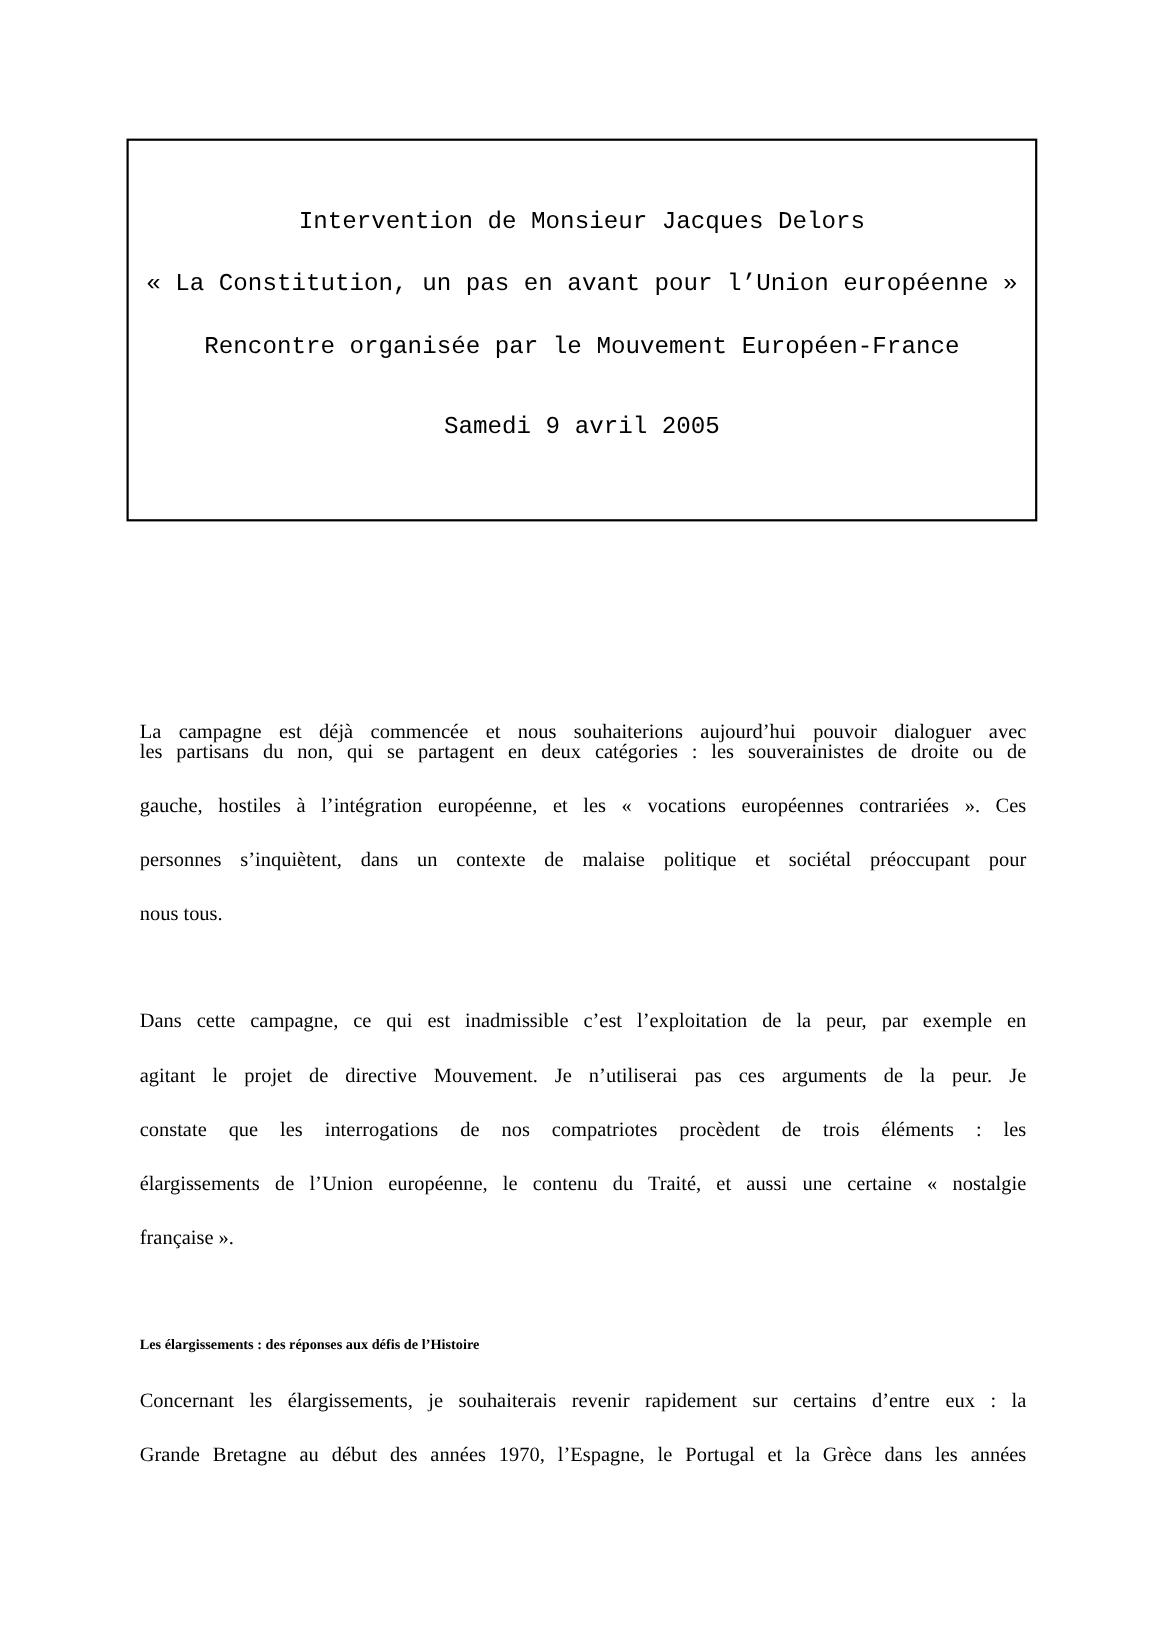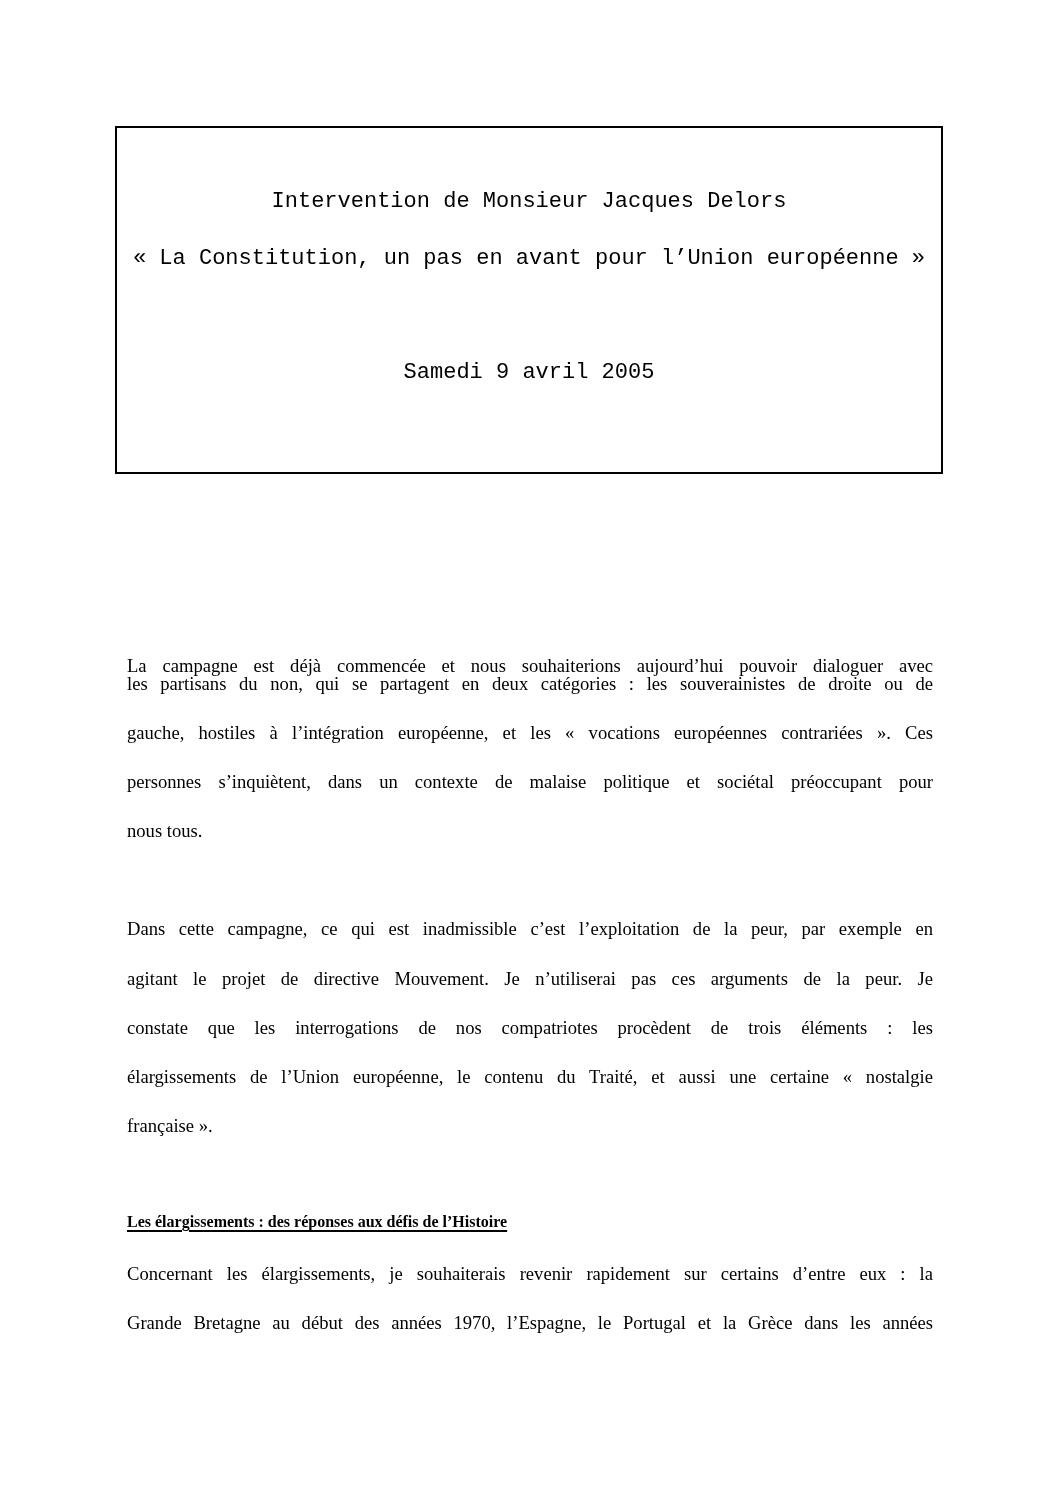--- a/index.html
+++ b/index.html
@@ -30,21 +30,21 @@
       left: 0;
       right: 0;
       text-align: center;
       font-size: 22px;
       line-height: 26px;
       white-space: nowrap;
     }
     .tl1 { top: 61px; }
     .tl2 { top: 118px; }
     .tl3 { top: 175px; }
-    .tl4 { top: 232px; }
+    .tl4 { top: 248px; }
 
     .para {
       position: absolute;
       left: 127px;
       width: 806px;
       font-size: 18.6px;
     }
     .line {
       position: absolute;
       left: 0;
@@ -55,35 +55,35 @@
       text-align: justify;
       text-align-last: justify;
     }
     .line.last {
       text-align-last: left;
     }
     .heading {
       position: absolute;
       left: 127px;
       top: 1210px;
-      font-size: 16px;
+      font-size: 13px;
       line-height: 24px;
       font-weight: bold;
-      text-decoration: underline;
       text-decoration-thickness: 1.5px;
       text-underline-offset: 3px;
       white-space: nowrap;
     }
   </style>
 </head>
 <body>
 
 <div class="title-box">
   <div class="title-line tl1">Intervention de Monsieur Jacques Delors</div>
   <div class="title-line tl2">« La Constitution, un pas en avant pour l’Union européenne »</div>
+  <div class="title-line tl3">Rencontre organisée par le Mouvement Européen-France</div>
   <div class="title-line tl4">Samedi 9 avril 2005</div>
 </div>
 
 <div class="para" style="top:622px;">
   <div class="line" style="top:0px;margin-top:32px;">La campagne est déjà commencée et nous souhaiterions aujourd’hui pouvoir dialoguer avec</div>
   <div class="line" style="top:50px;">les partisans du non, qui se partagent en deux catégories : les souverainistes de droite ou de</div>
   <div class="line" style="top:99px;">gauche, hostiles à l’intégration européenne, et les « vocations européennes contrariées ». Ces</div>
   <div class="line" style="top:148px;">personnes s’inquiètent, dans un contexte de malaise politique et sociétal préoccupant pour</div>
   <div class="line last" style="top:197px;">nous tous.</div>
 </div>

